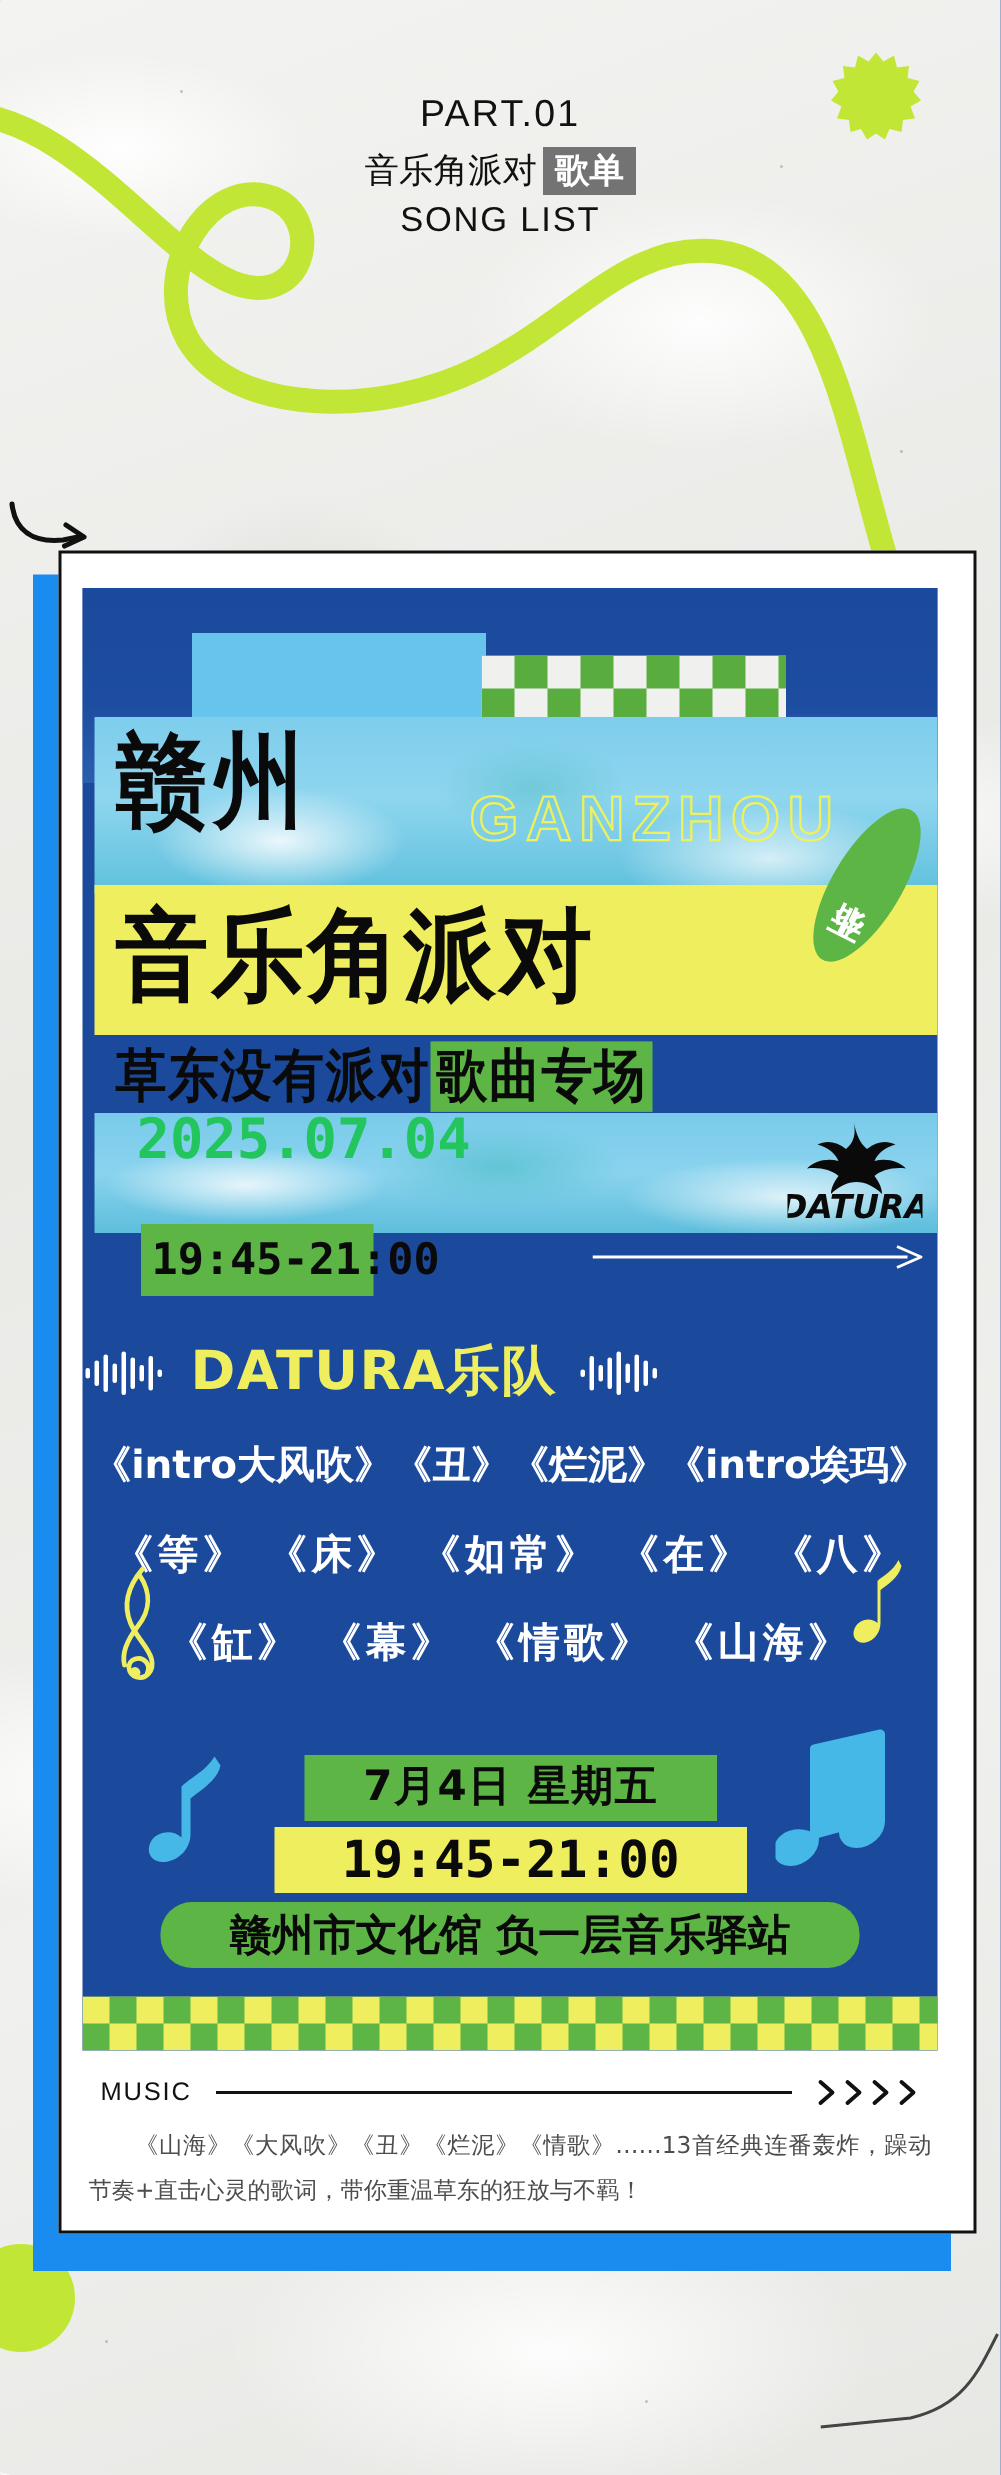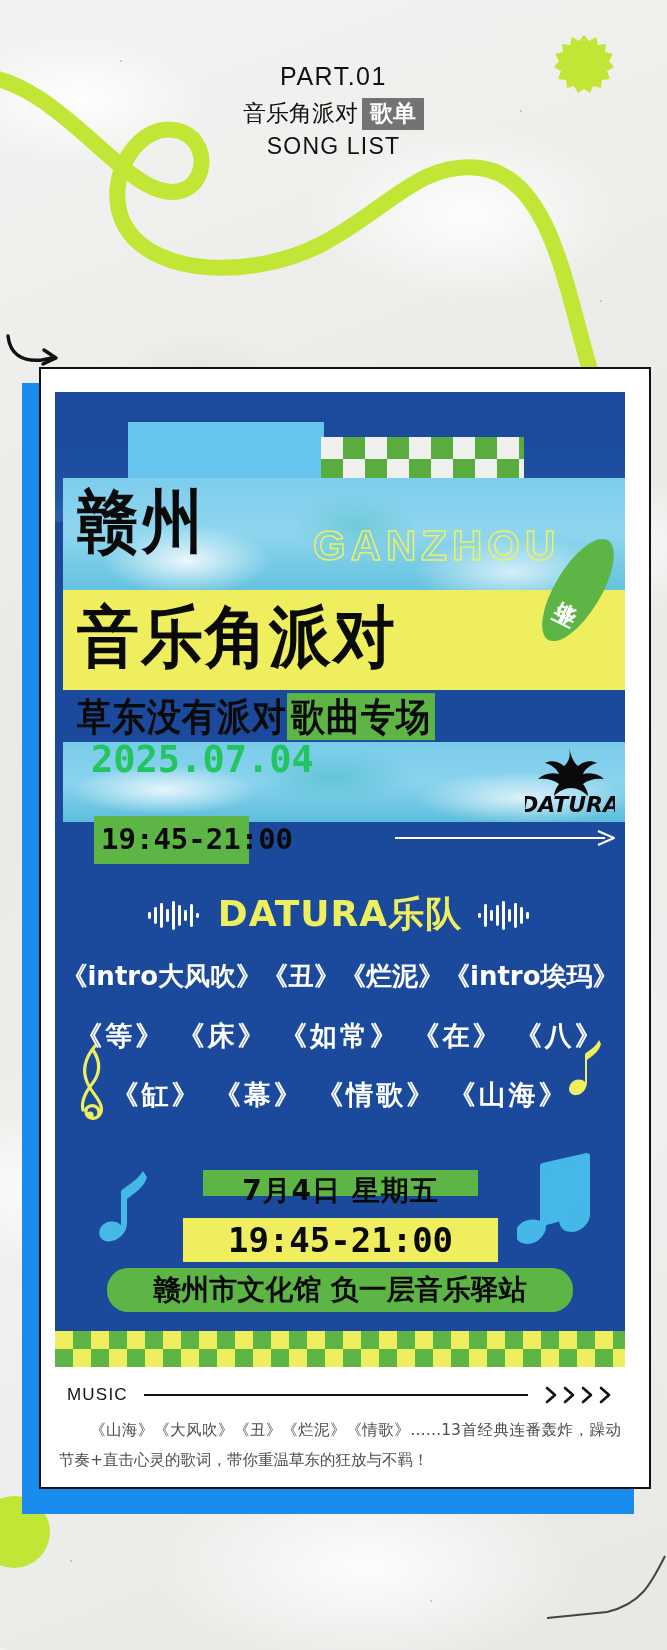--- a/index.html
+++ b/index.html
@@ -147,21 +147,21 @@
   }
   .time-text{
     position:absolute;left:46px;top:430px;
     font-family:"DejaVu Sans Mono","Liberation Mono",monospace;
     font-weight:bold;font-size:29px;color:#0a0a0a;
   }
   .arrow-line{position:absolute;left:340px;top:434px;width:222px;height:24px;}
 
   .band-row{
     position:absolute;left:0;top:498px;width:570px;
-    display:flex;align-items:center;justify-content:center;gap:14px;
+    display:flex;align-items:center;justify-content:flex-start;gap:14px;
   }
   .band-name{
     font-family:"DejaVu Sans","Liberation Sans",sans-serif;
     font-weight:bold;font-size:36px;color:#eeee5f;letter-spacing:1px;white-space:nowrap;
   }
   .wave{display:block;}
 
   .song-line{
     position:absolute;left:0;width:570px;text-align:center;color:#fff;
     font-family:"DejaVu Sans","Liberation Sans",sans-serif;
@@ -170,21 +170,21 @@
   .song-1{top:567px;font-size:26px;letter-spacing:0px;}
   .song-2{top:626px;font-size:27px;letter-spacing:3px;}
   .song-3{top:685px;font-size:27px;letter-spacing:3px;}
 
   .clef{position:absolute;left:18px;top:650px;width:42px;height:82px;}
   .note-y{position:absolute;right:18px;top:646px;width:42px;height:62px;}
   .note-blue-l{position:absolute;left:42px;top:775px;width:54px;height:78px;}
   .note-blue-r{position:absolute;right:30px;top:760px;width:78px;height:92px;}
 
   .info-green{
-    position:absolute;left:148px;top:778px;width:275px;height:26px;background:#5cb544;
+    position:absolute;left:148px;top:778px;width:275px;height:44px;background:#5cb544;
   }
   .info-green span{
     position:absolute;left:0;top:0;width:275px;height:42px;
     display:flex;align-items:center;justify-content:center;
     font-family:"DejaVu Sans","Liberation Sans",sans-serif;
     font-weight:bold;font-size:28px;color:#0a0a0a;letter-spacing:1px;
   }
   .info-yellow{
     position:absolute;left:128px;top:826px;width:315px;height:44px;background:#eeee5f;
   }

